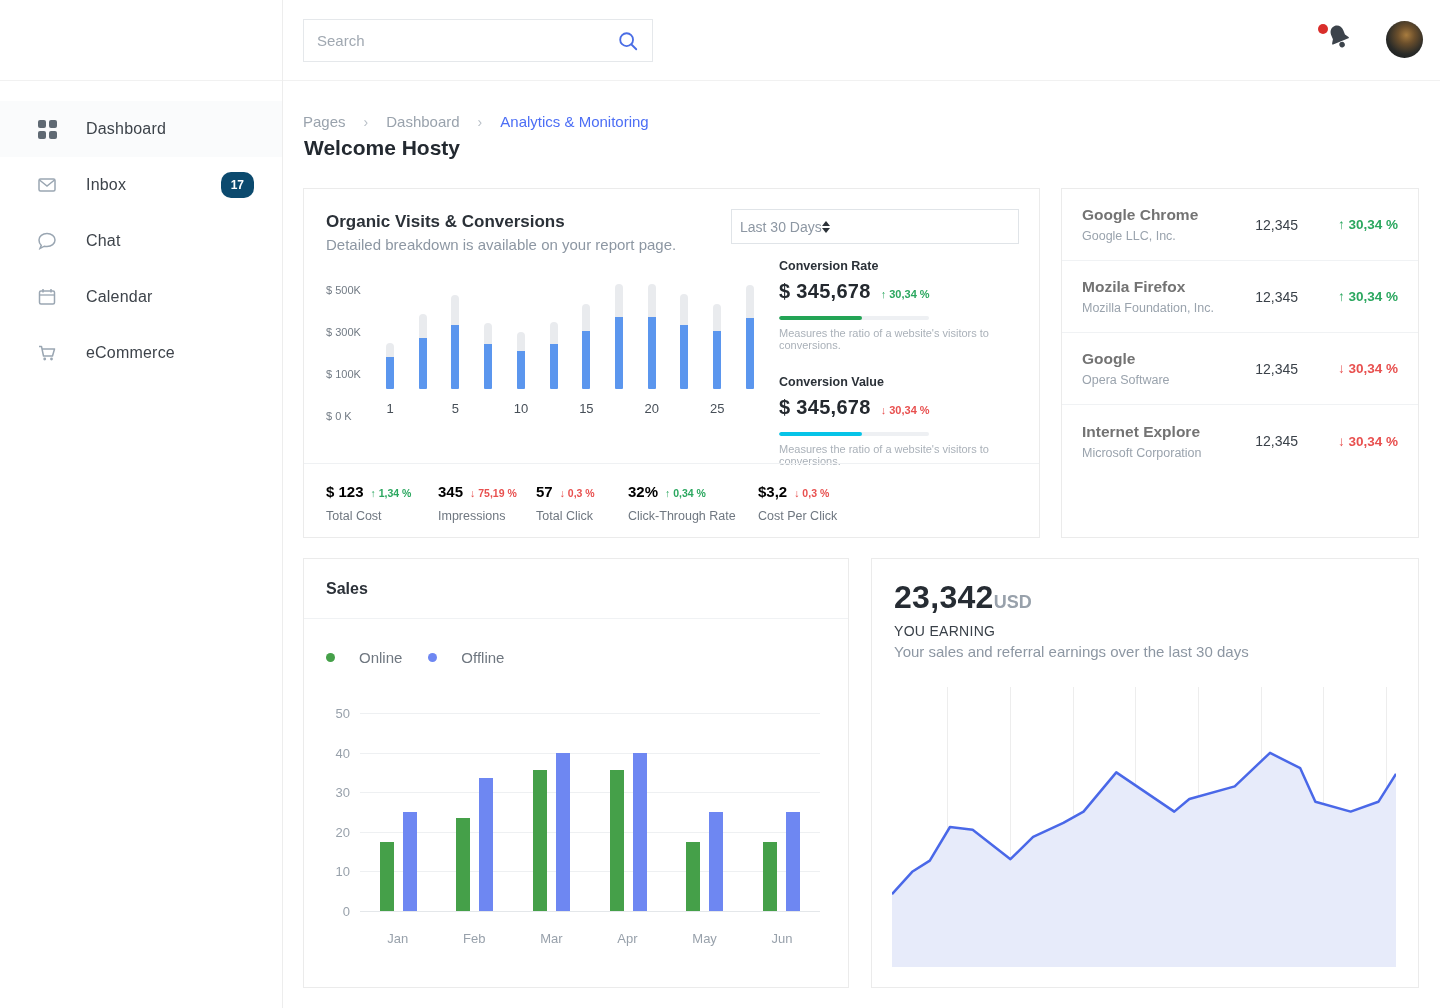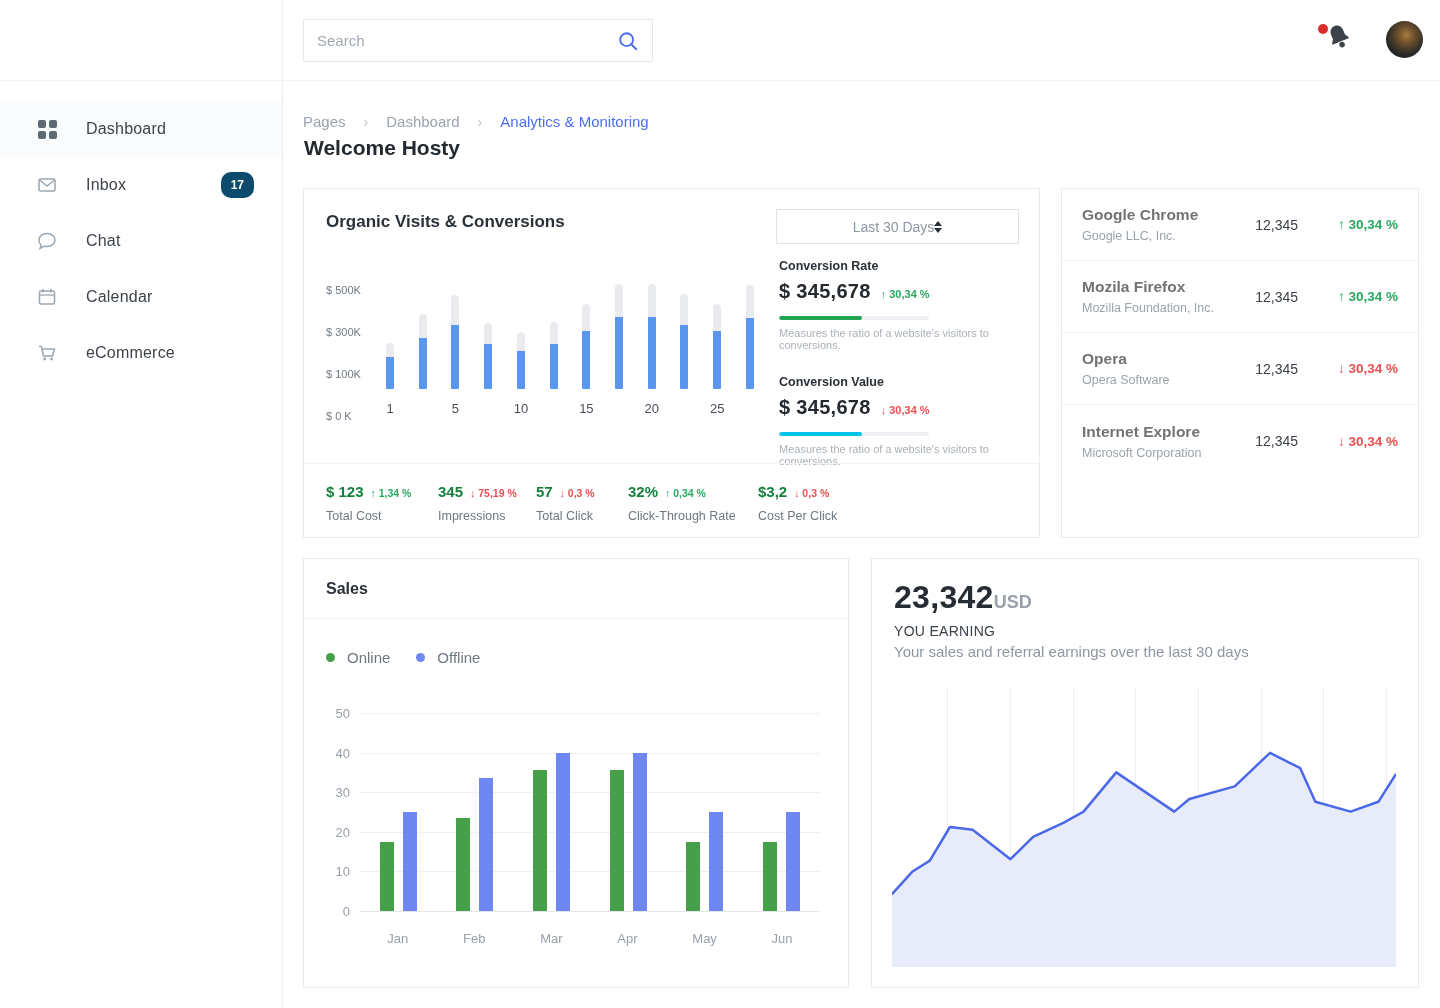--- a/index.html
+++ b/index.html
@@ -39,21 +39,21 @@
 
   .card { position:absolute; background:#fff; border:1px solid #ebebeb; }
   .card-organic   { left:20px;  top:107px; width:737px; height:350px; }
   .card-subs      { left:778px; top:107px; width:358px; height:350px; }
   .card-sales     { left:20px;  top:477px; width:546px; height:430px; }
   .card-earning   { left:588px; top:477px; width:548px; height:430px; }
 
   
   .oc-title { position:absolute; left:22px; top:23px; font-size:17px; font-weight:bold; color:#2b3138; }
   .oc-sub { position:absolute; left:22px; top:47px; font-size:15px; color:#8d97a3; }
-  .oc-select { position:absolute; right:20px; top:20px; width:243px; height:35px; border:1px solid #e0e4e8; display:flex; align-items:center; justify-content:center; padding:0 8px; cursor:pointer; }
+  .oc-select { position:absolute; right:20px; top:20px; width:288px; height:35px; border:1px solid #e0e4e8; display:flex; align-items:center; justify-content:flex-start; padding:0 8px; cursor:pointer; }
   .oc-select span { font-size:14px; color:#8d97a3; }
   .spinner { display:flex; flex-direction:column; gap:2px; }
   .spinner i { width:0; height:0; border-left:4px solid transparent; border-right:4px solid transparent; }
   .spinner i.up { border-bottom:5px solid #2b3138; }
   .spinner i.dn { border-top:5px solid #2b3138; }
 
   .ov-chart { position:absolute; left:22px; top:93px; width:450px; height:145px; }
   .ov-ylab { position:absolute; left:0; font-size:11px; color:#717a84; }
   .ov-plot { position:absolute; left:60px; top:0; width:368px; height:107px; display:flex; justify-content:space-between; align-items:flex-end; }
   .ov-bar { position:relative; width:8px; background:#e9ebee; border-radius:4px; }
@@ -69,41 +69,41 @@
   .delta { font-size:11px; font-weight:bold; }
   .delta.up { color:#2ba75f; } .delta.down { color:#e8504f; }
   .m-track { margin-top:13px; width:150px; height:4px; border-radius:2px; background:#eef0f3; overflow:hidden; }
   .m-fill { height:100%; border-radius:2px; }
   .m-caption { margin-top:7px; font-size:11px; color:#aab1b9; }
 
   .oc-divider { position:absolute; left:0; right:0; top:274px; height:1px; background:#eff1f3; }
   .stats { position:absolute; left:22px; top:294px; display:flex; }
   .stat:nth-child(1){width:112px;} .stat:nth-child(2){width:98px;} .stat:nth-child(3){width:92px;} .stat:nth-child(4){width:130px;}
   .st-valrow { display:flex; align-items:baseline; gap:7px; }
-  .st-value { font-size:15px; font-weight:bold; color:#15803d; }
+  .st-value { font-size:15px; font-weight:bold; color:#000000; }
   .st-delta { font-size:10.5px; font-weight:bold; }
   .st-label { margin-top:9px; font-size:12.5px; color:#6f7780; }
 
   
   .subs-head { height:58px; border-bottom:1px solid #f0f2f4; display:flex; align-items:center; padding:0 22px; }
   .subs-title { font-size:17px; font-weight:bold; color:#2b3138; }
   .sub-row { height:72px; display:flex; align-items:center; padding:0 20px; border-bottom:1px solid #f0f2f4; cursor:pointer; }
   .sub-row:last-child { border-bottom:none;justify-content:flex-end; }
   .sub-names { flex:1; }
   .sub-name { font-size:15.5px; color:#737373; font-weight:700; }
   .sub-co { margin-top:5px; font-size:12.5px; color:#9aa3ad; }
   .sub-count { width:56px; text-align:right; font-size:14px; color:#3a4149; margin-right:22px; }
   .sub-change { width:78px; text-align:right; font-size:13.5px; font-weight:bold; }
   .sub-change.up { color:#2ba75f; } .sub-change.down { color:#e8504f; }
 
   
   .sales-head { height:60px; border-bottom:1px solid #f0f2f4; display:flex; align-items:center; padding:0 22px; }
   .sales-title { font-size:16px; font-weight:bold; color:#2b3138; }
   .legend { position:absolute; left:22px; top:90px; display:flex; gap:26px; }
-  .leg-item { display:flex; align-items:center; gap:12px; cursor:pointer; }
+  .leg-item { display:flex; align-items:center; gap:24px; cursor:pointer; }
   .leg-dot { width:9px; height:9px; border-radius:50%; }
   .leg-label { font-size:15px; color:#6f7780; }
   .sales-yaxis { position:absolute; left:14px; top:147px; width:32px; height:212px; }
   .s-ytick { position:absolute; right:0; font-size:13px; color:#98a1ab; }
   .sales-plot { position:absolute; left:56px; top:154px; right:28px; height:198px; }
   .s-grid { position:absolute; left:0; right:0; height:1px; background:#eef0f2; }
   .s-grid.base { background:#e4e7ea; }
   .s-bars { position:absolute; left:0; right:0; bottom:0; top:0; display:flex; justify-content:space-around; align-items:flex-end; }
   .s-group { display:flex; align-items:flex-end; gap:9px; }
   .s-bar { width:14px; }
@@ -205,20 +205,21 @@
         <span class="crumb">Pages</span>
         <span class="sep">›</span>
         <span class="crumb">Dashboard</span>
         <span class="sep">›</span>
         <span class="crumb current">Analytics &amp; Monitoring</span>
       </div>
     <h1 class="page-title">Welcome Hosty</h1>
 
     <section class="card card-organic">
       <div class="oc-title">Organic Visits &amp; Conversions</div>
+      <div class="oc-sub">Detailed breakdown is available on your report page.</div>
       <div class="oc-select">
         <span>Last 30 Days</span>
         <span class="spinner">
             <i class="up"></i>
             <i class="dn"></i>
           </span>
       </div>
 
       <div class="ov-chart">
         <div id="ov-yaxis">
@@ -353,21 +354,21 @@
           <div class="sub-row">
             <div class="sub-names">
               <div class="sub-name">Mozila Firefox</div>
               <div class="sub-co">Mozilla Foundation, Inc.</div>
             </div>
             <div class="sub-count">12,345</div>
             <div class="sub-change up">↑ 30,34 %</div>
           </div>
           <div class="sub-row">
             <div class="sub-names">
-              <div class="sub-name">Opera</div>
+              <div class="sub-name">Google</div>
               <div class="sub-co">Opera Software</div>
             </div>
             <div class="sub-count">12,345</div>
             <div class="sub-change down">↓ 30,34 %</div>
           </div>
           <div class="sub-row">
             <div class="sub-names">
               <div class="sub-name">Internet Explore</div>
               <div class="sub-co">Microsoft Corporation</div>
             </div>

